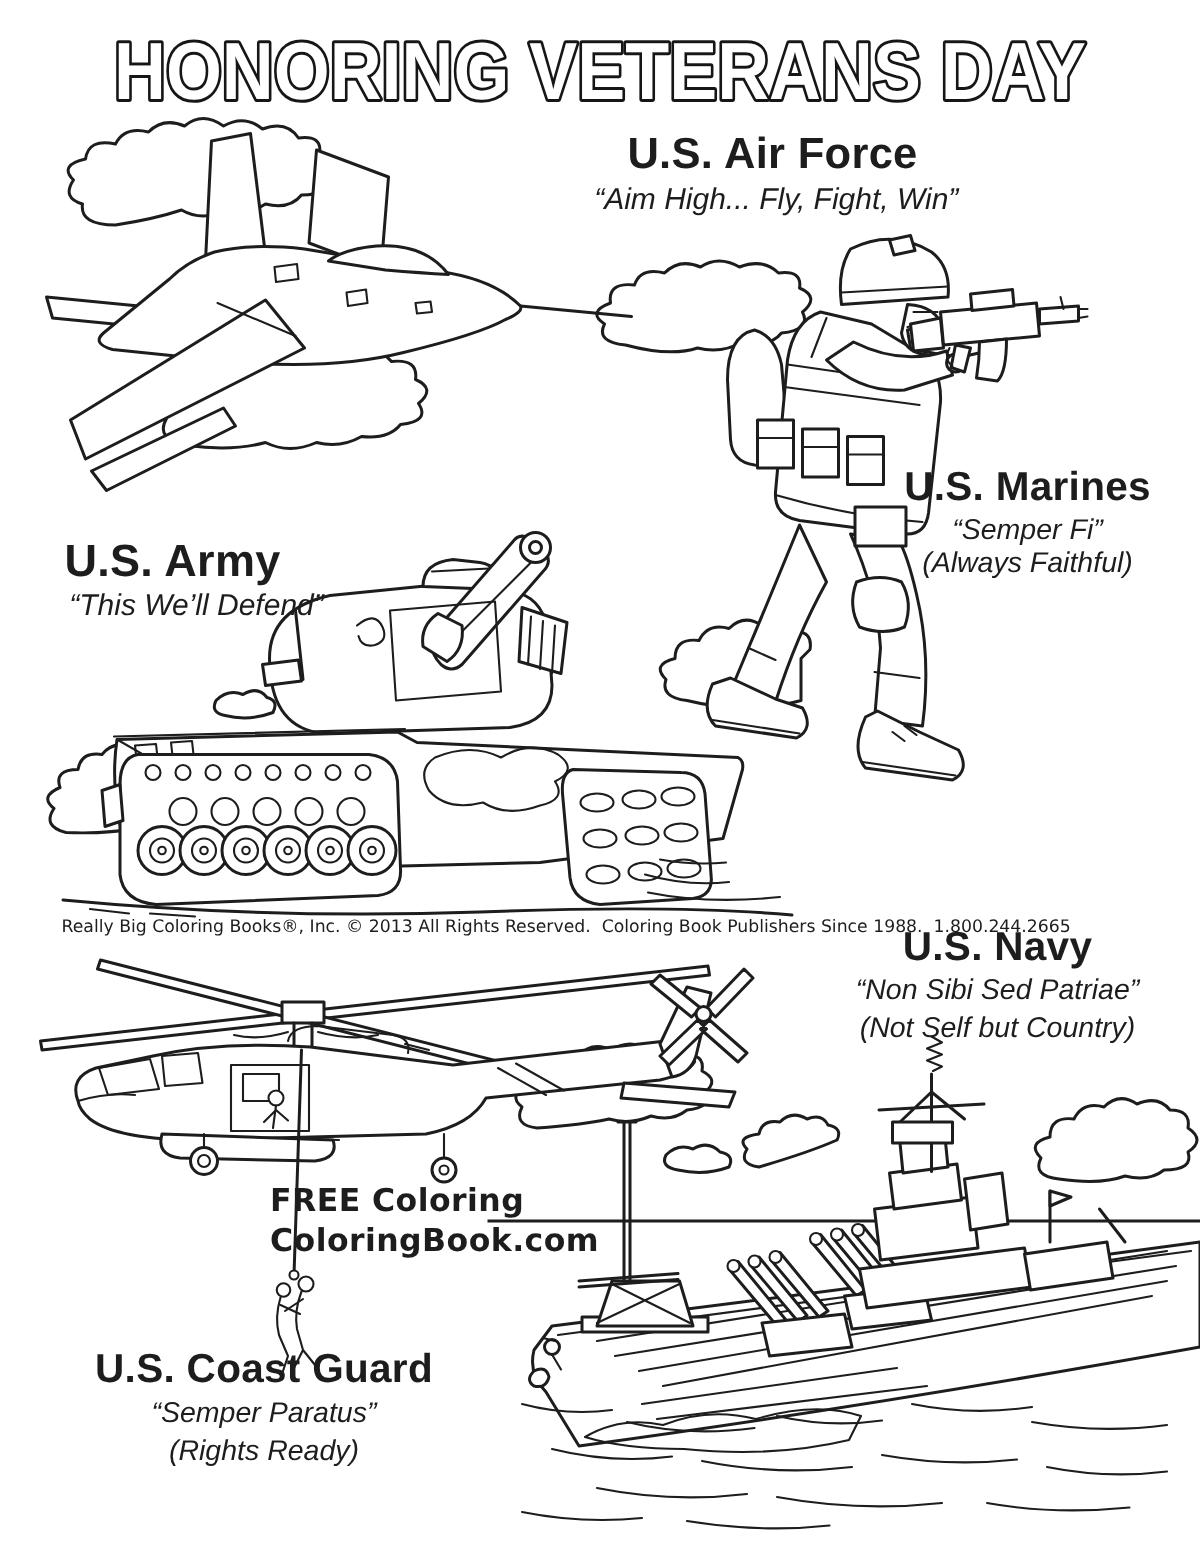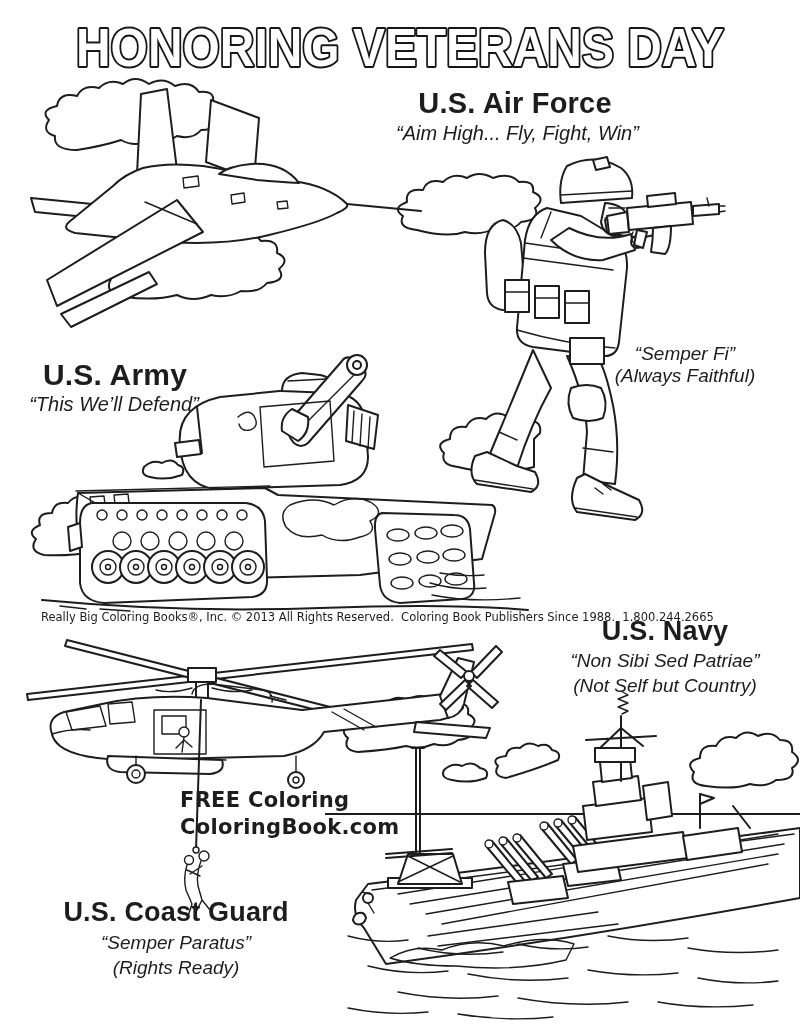--- a/index.html
+++ b/index.html
@@ -264,25 +264,26 @@
         <path class="nf thin" d="M189,229 Q184,242 186,254 L190,268 M190,234 L178,242 M190,268 L184,280 M190,268 L198,278"></path>
         <circle class="thin" cx="177" cy="228" r="4.5"></circle>
         <path class="nf thin" d="M175,233 Q171,246 174,258 L180,272 M175,238 L188,244 M180,272 L176,284"></path>
       </g>
     </g>
   </svg>
 
   <div class="txt branch-name" style="left:385px;top:87px;width:260px;font-size:29px;">U.S. Air Force</div>
   <div class="txt motto" style="left:375px;top:122px;width:285px;font-size:20px;">“Aim High... Fly, Fight, Win”</div>
 
+  <div class="txt branch-name" style="left:575px;top:309px;width:220px;font-size:27px;">U.S. Marines</div>
   <div class="txt motto" style="left:575px;top:343px;width:220px;font-size:19px;">“Semper Fi”</div>
   <div class="txt motto" style="left:575px;top:365px;width:220px;font-size:19px;">(Always Faithful)</div>
 
   <div class="txt branch-name" style="left:20px;top:358px;width:190px;font-size:30px;">U.S. Army</div>
-  <div class="txt motto" style="left:7px;top:393px;width:214px;font-size:20px;">“This We’ll Defend”</div>
+  <div class="txt motto" style="left:24px;top:393px;width:214px;font-size:20px;">“This We’ll Defend”</div>
 
   <div class="copyright" style="left:41px;top:610px;">Really Big Coloring Books®, Inc. © 2013 All Rights Reserved.  Coloring Book Publishers Since 1988.  1.800.244.2665</div>
 
   <div class="txt motto" style="left:535px;top:650px;width:260px;font-size:19px;">“Non Sibi Sed Patriae”</div>
   <div class="txt branch-name" style="left:555px;top:616px;width:220px;font-size:27px;">U.S. Navy</div>
   <div class="txt motto" style="left:535px;top:675px;width:260px;font-size:19px;">(Not Self but Country)</div>
 
   <div class="promo" style="left:180px;top:787px;width:235px;">
     <div>FREE Coloring</div>
     <div>ColoringBook.com</div>

